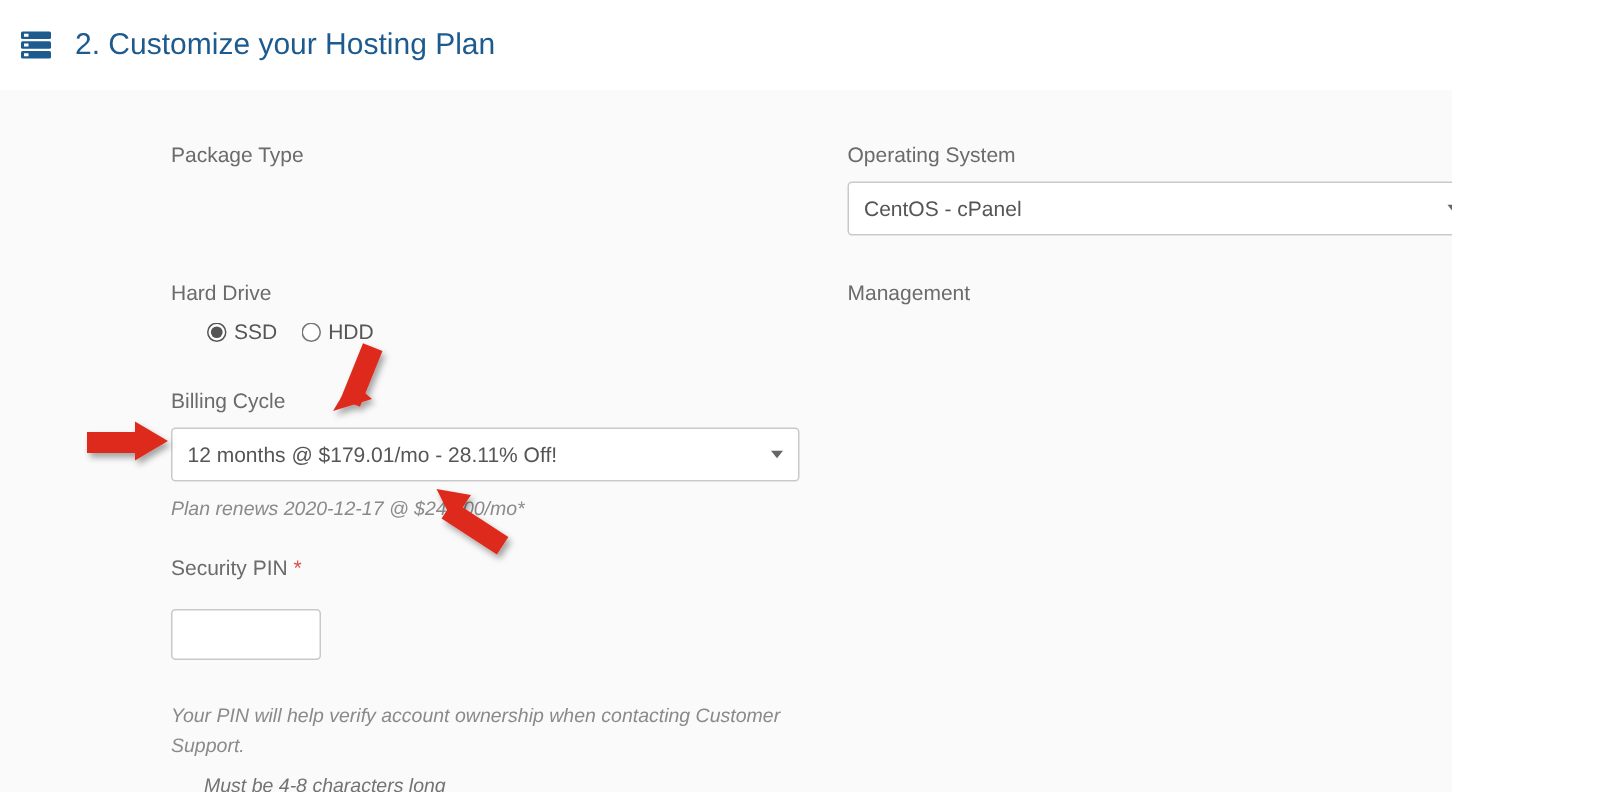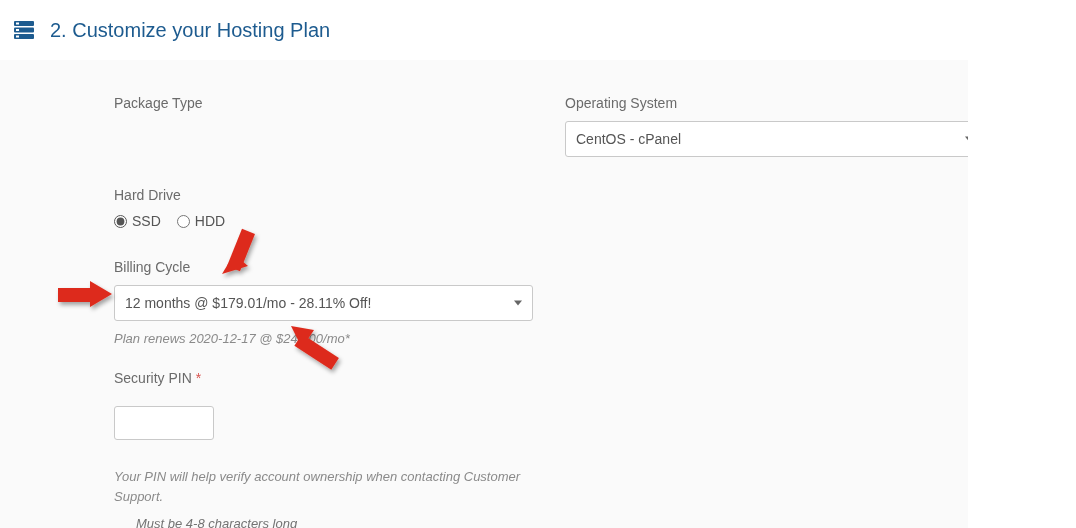--- a/index.html
+++ b/index.html
@@ -64,21 +64,21 @@
     .select .caret {
       position: absolute;
       right: 10px;
       top: 50%;
       transform: translateY(-50%);
       width: 0; height: 0;
       border-left: 4px solid transparent;
       border-right: 4px solid transparent;
       border-top: 5px solid #666;
     }
-    .radio-row { display: flex; align-items: center; gap: 16px; }
+    .radio-row { display: flex; align-items: center; gap: 16px; margin-left: 24px; }
     .radio-row label { display: flex; align-items: center; gap: 5px; color: #555; font-size: 14px; cursor: pointer; }
     .radio-row input[type="radio"] { cursor: pointer; accent-color: #555; }
     .billing-wrap { grid-column: 1; }
     .renew-text {
       font-style: italic;
       color: #8a8a8a;
       font-size: 13px;
       margin-top: 10px;
     }
     .security-wrap { grid-column: 1; margin-top: -6px; }
@@ -157,20 +157,21 @@
             <span>SSD</span>
           </label>
           <label>
             <input type="radio" name="hdd" style="">
             <span>HDD</span>
           </label>
         </div>
       </div>
 
       <div class="field">
+        <span class="label">Management</span>
       </div>
 
       <div class="field billing-wrap">
         <span class="label">Billing Cycle</span>
         <div class="select">
           <span>12 months @ $179.01/mo - 28.11% Off!</span>
           <span class="caret"></span>
         </div>
         <div class="renew-text">Plan renews 2020-12-17 @ $249.00/mo*</div>
       </div>

